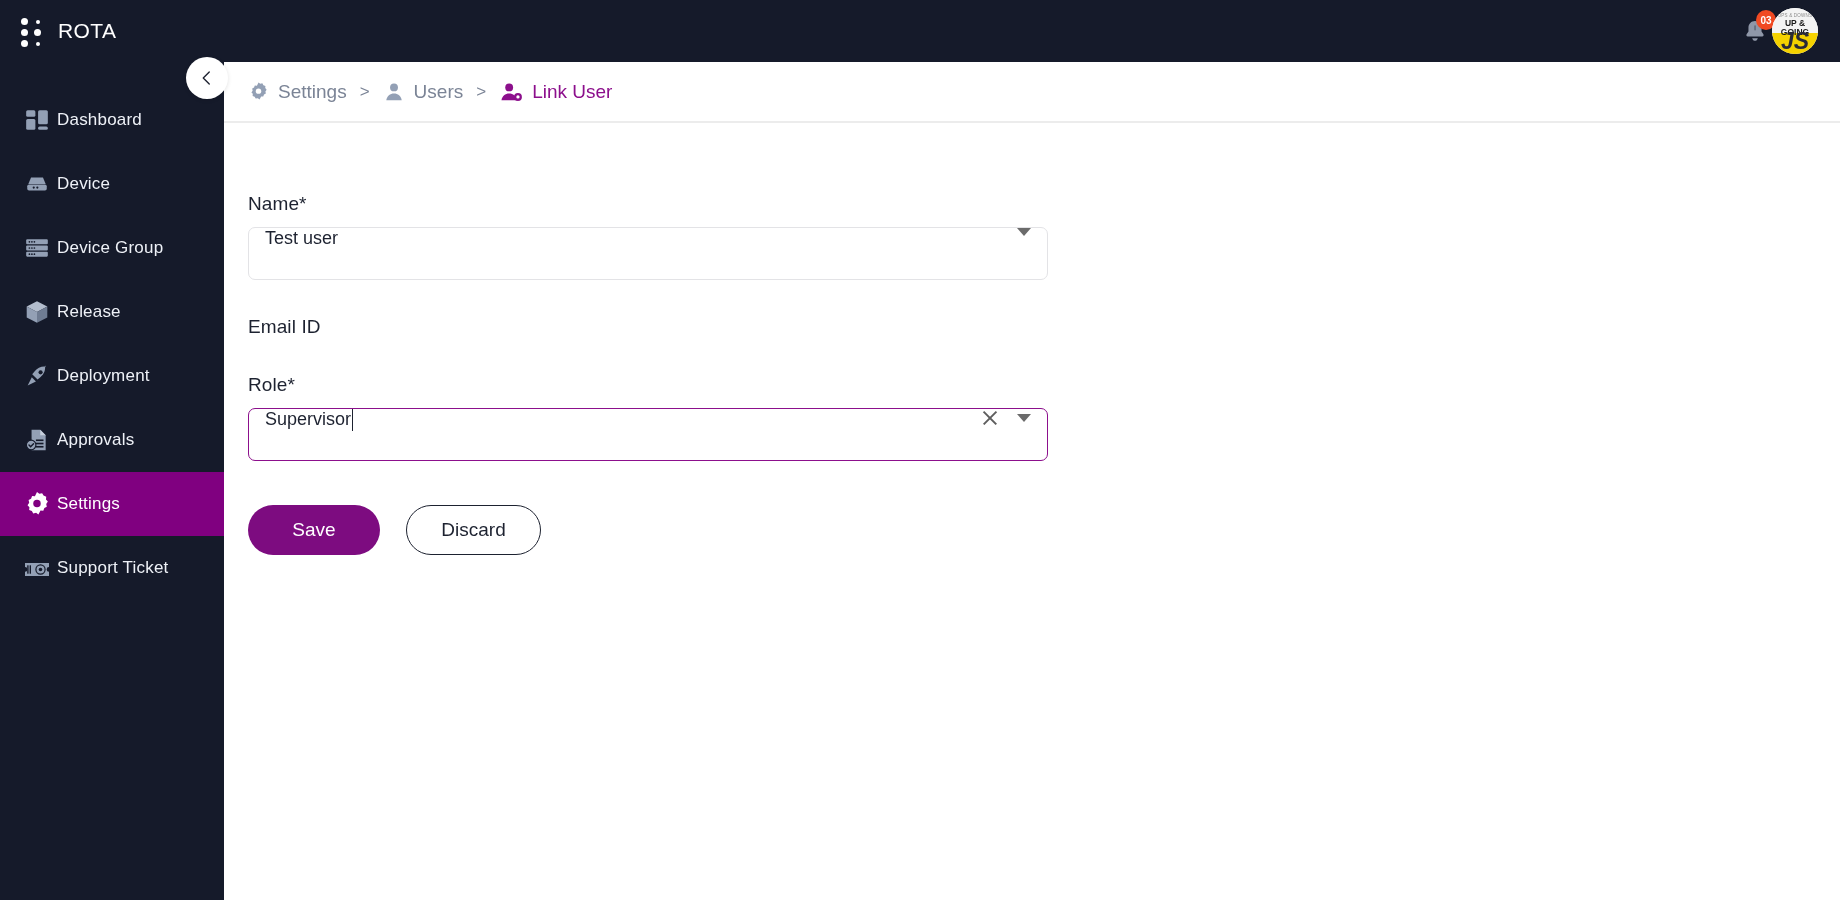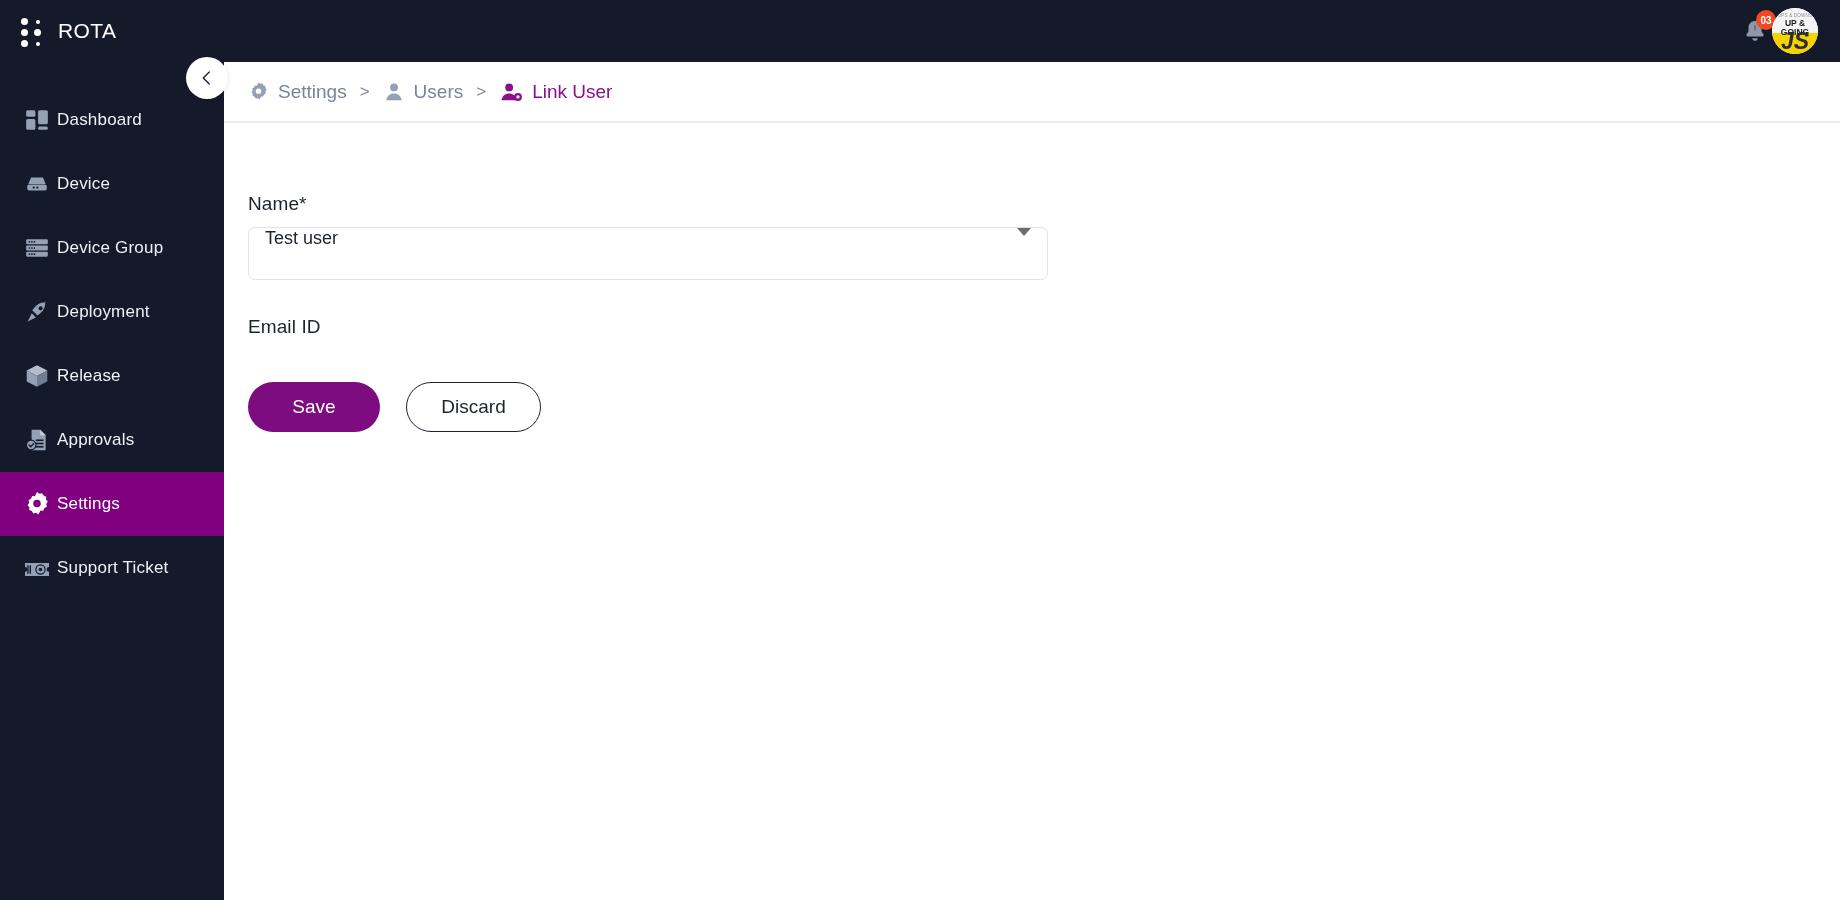--- a/index.html
+++ b/index.html
@@ -212,37 +212,37 @@
             <circle cx="7.3" cy="17.7" r=".8" fill="#151a2a"></circle>
             <circle cx="9.6" cy="17.7" r=".8" fill="#151a2a"></circle>
         </svg>
       </span>
       <span class="label">Device Group</span>
     </div>
 
     <div class="nav-item">
       <span class="nav-ico">
         <svg width="26" height="26" viewBox="0 0 24 24">
+          <path d="M12 2 L21.5 7 L12 12 L2.5 7 Z" fill="#b3bdcd"></path>
+          <path d="M2.5 7 L12 12 V22 L2.5 17 Z" fill="#93a0b5"></path>
+          <path d="M21.5 7 L12 12 V22 L21.5 17 Z" fill="#6f7c92"></path>
+        </svg>
+      </span>
+      <span class="label">Release</span>
+    </div>
+
+    <div class="nav-item">
+      <span class="nav-ico">
+        <svg width="26" height="26" viewBox="0 0 24 24">
           <path d="M20.5 3.4c-4.3-.6-8 1-10.6 4.1l-2.3 2.8 4.9 4.9 2.8-2.3c3.1-2.6 4.7-6.3 4.1-10.6z" fill="#93a0b5"></path>
           <circle cx="15.3" cy="8.6" r="1.9" fill="#151a2a"></circle>
           <path d="M7.2 13.2 3.4 20.8l7.6-3.8-3.8-3.8z" fill="#93a0b5"></path>
         </svg>
       </span>
       <span class="label">Deployment</span>
-    </div>
-
-    <div class="nav-item">
-      <span class="nav-ico">
-        <svg width="26" height="26" viewBox="0 0 24 24">
-          <path d="M12 2 L21.5 7 L12 12 L2.5 7 Z" fill="#b3bdcd"></path>
-          <path d="M2.5 7 L12 12 V22 L2.5 17 Z" fill="#93a0b5"></path>
-          <path d="M21.5 7 L12 12 V22 L21.5 17 Z" fill="#6f7c92"></path>
-        </svg>
-      </span>
-      <span class="label">Release</span>
     </div>
 
     <div class="nav-item">
       <span class="nav-ico">
         <svg width="26" height="26" viewBox="0 0 24 24">
           <path d="M7 2.5h8l5 5v14H7z" fill="#93a0b5"></path>
           <path d="M15 2.5l5 5h-5z" fill="#c6cfdc"></path>
           <rect x="11" y="11.5" width="7" height="1.5" fill="#151a2a"></rect>
           <rect x="11" y="14.5" width="7" height="1.5" fill="#151a2a"></rect>
           <rect x="11" y="17.5" width="7" height="1.5" fill="#151a2a"></rect>
@@ -326,20 +326,31 @@
           <span class="ctrl-icons">
             <span class="tri-down"></span>
           </span>
         </div>
       </div>
 
       <div class="field">
         <label class="field-label">Email ID</label>
       </div>
 
+      <div class="field">
+        <label class="field-label">Role*</label>
+        <div class="control focused">
+          <span class="value">Supervisor</span>
+          <span class="caret"></span>
+          <span class="ctrl-icons">
+            <span class="x-ico"></span>
+            <span class="tri-down"></span>
+          </span>
+        </div>
+      </div>
 
       <div class="actions">
         <div class="btn btn-primary">Save</div>
         <div class="btn btn-secondary">Discard</div>
       </div>
 
     </div>
   </div>
 </div>
 

